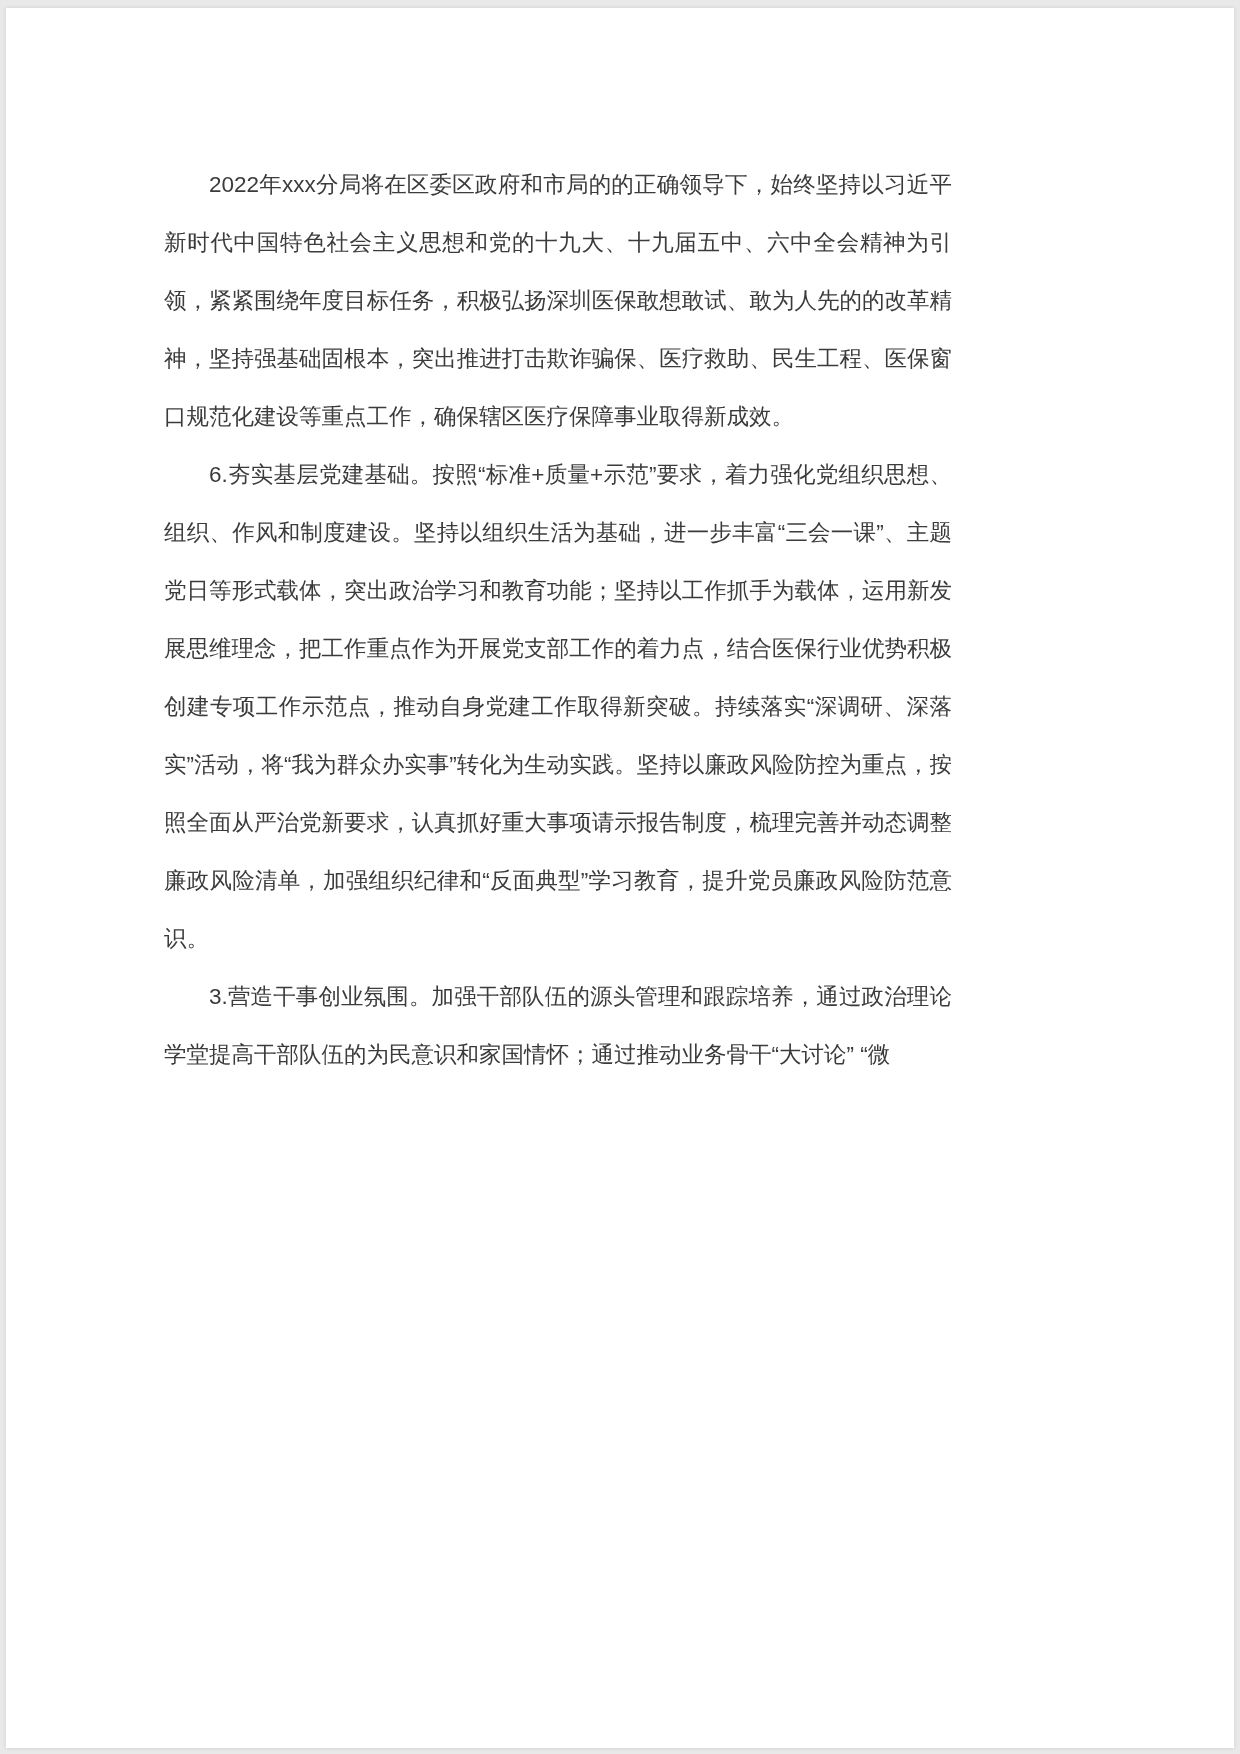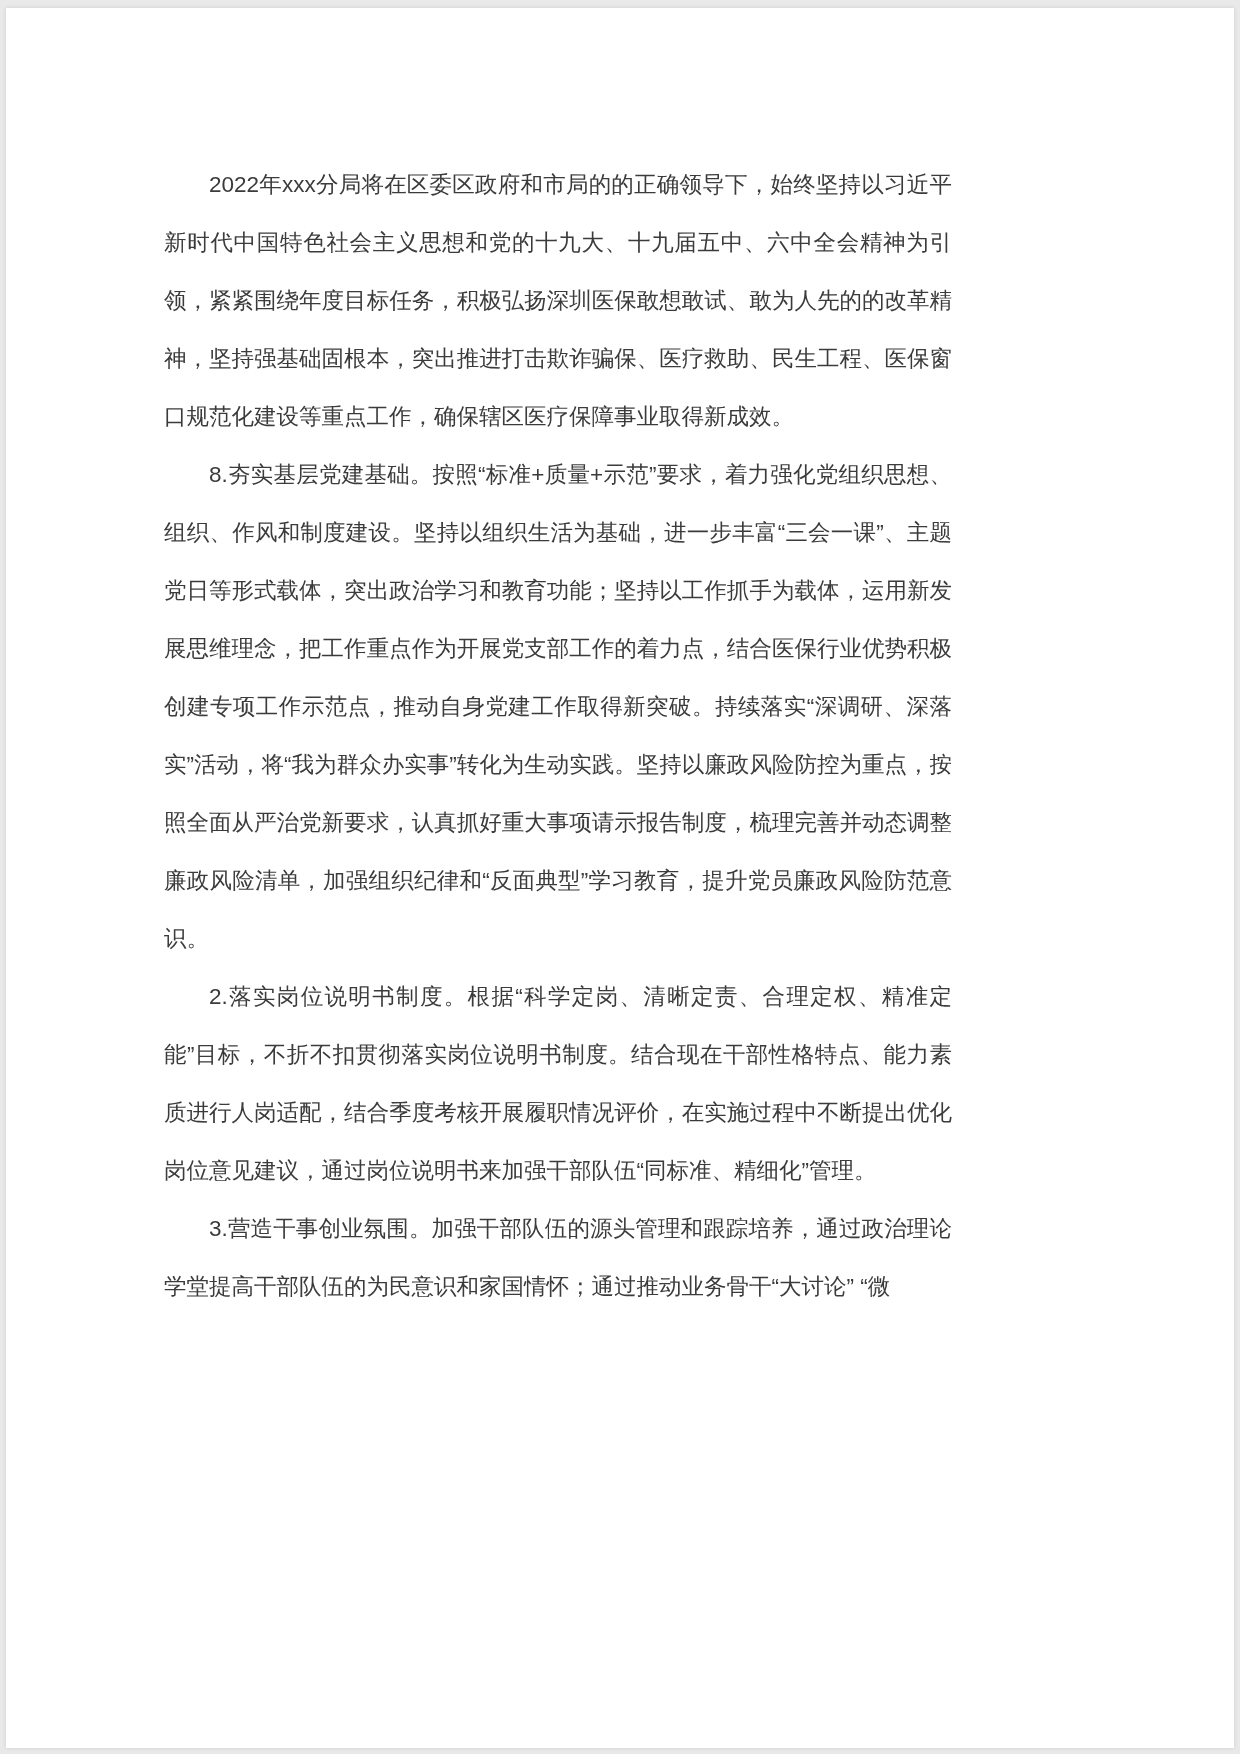--- a/index.html
+++ b/index.html
@@ -40,18 +40,17 @@
     word-break: break-all;
   }
 </style>
 </head>
 <body>
 
 <div class="canvas">
   <div class="page">
     <div class="content">
       <p class="para">2022年xxx分局将在区委区政府和市局的的正确领导下，始终坚持以习近平新时代中国特色社会主义思想和党的十九大、十九届五中、六中全会精神为引领，紧紧围绕年度目标任务，积极弘扬深圳医保敢想敢试、敢为人先的的改革精神，坚持强基础固根本，突出推进打击欺诈骗保、医疗救助、民生工程、医保窗口规范化建设等重点工作，确保辖区医疗保障事业取得新成效。</p>
-      <p class="para">8.夯实基层党建基础。按照“标准+质量+示范”要求，着力强化党组织思想、组织、作风和制度建设。坚持以组织生活为基础，进一步丰富“三会一课”、主题党日等形式载体，突出政治学习和教育功能；坚持以工作抓手为载体，运用新发展思维理念，把工作重点作为开展党支部工作的着力点，结合医保行业优势积极创建专项工作示范点，推动自身党建工作取得新突破。持续落实“深调研、深落实”活动，将“我为群众办实事”转化为生动实践。坚持以廉政风险防控为重点，按照全面从严治党新要求，认真抓好重大事项请示报告制度，梳理完善并动态调整廉政风险清单，加强组织纪律和“反面典型”学习教育，提升党员廉政风险防范意识。</p>
-      <p class="para">2.落实岗位说明书制度。根据“科学定岗、清晰定责、合理定权、精准定能”目标，不折不扣贯彻落实岗位说明书制度。结合现在干部性格特点、能力素质进行人岗适配，结合季度考核开展履职情况评价，在实施过程中不断提出优化岗位意见建议，通过岗位说明书来加强干部队伍“同标准、精细化”管理。</p>
+      <p class="para">6.夯实基层党建基础。按照“标准+质量+示范”要求，着力强化党组织思想、组织、作风和制度建设。坚持以组织生活为基础，进一步丰富“三会一课”、主题党日等形式载体，突出政治学习和教育功能；坚持以工作抓手为载体，运用新发展思维理念，把工作重点作为开展党支部工作的着力点，结合医保行业优势积极创建专项工作示范点，推动自身党建工作取得新突破。持续落实“深调研、深落实”活动，将“我为群众办实事”转化为生动实践。坚持以廉政风险防控为重点，按照全面从严治党新要求，认真抓好重大事项请示报告制度，梳理完善并动态调整廉政风险清单，加强组织纪律和“反面典型”学习教育，提升党员廉政风险防范意识。</p>
       <p class="para">3.营造干事创业氛围。加强干部队伍的源头管理和跟踪培养，通过政治理论学堂提高干部队伍的为民意识和家国情怀；通过推动业务骨干“大讨论” “微</p>
     </div>
   </div>
 </div>
 
 </body></html>

